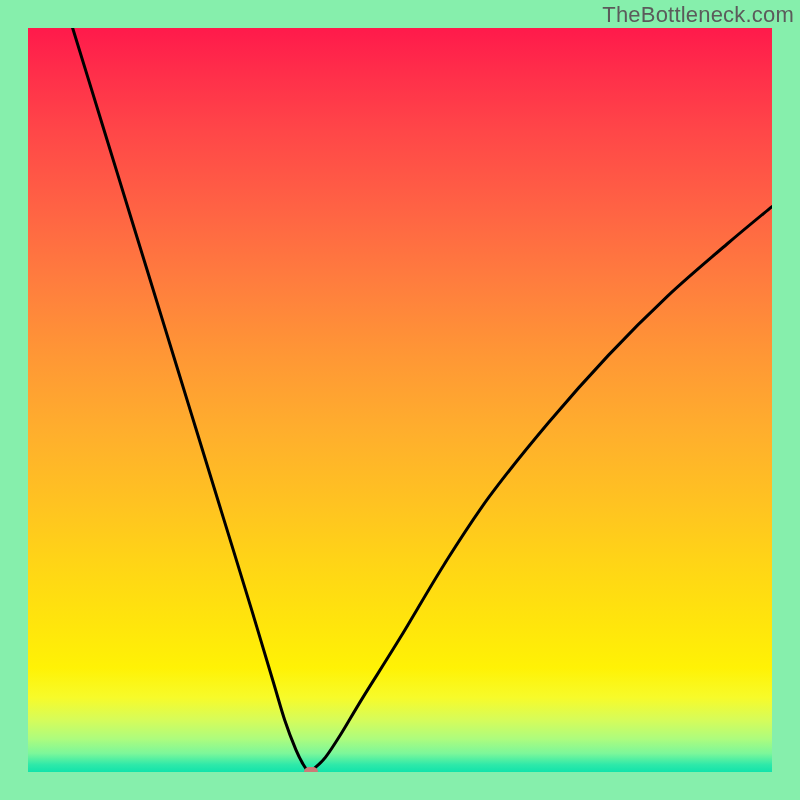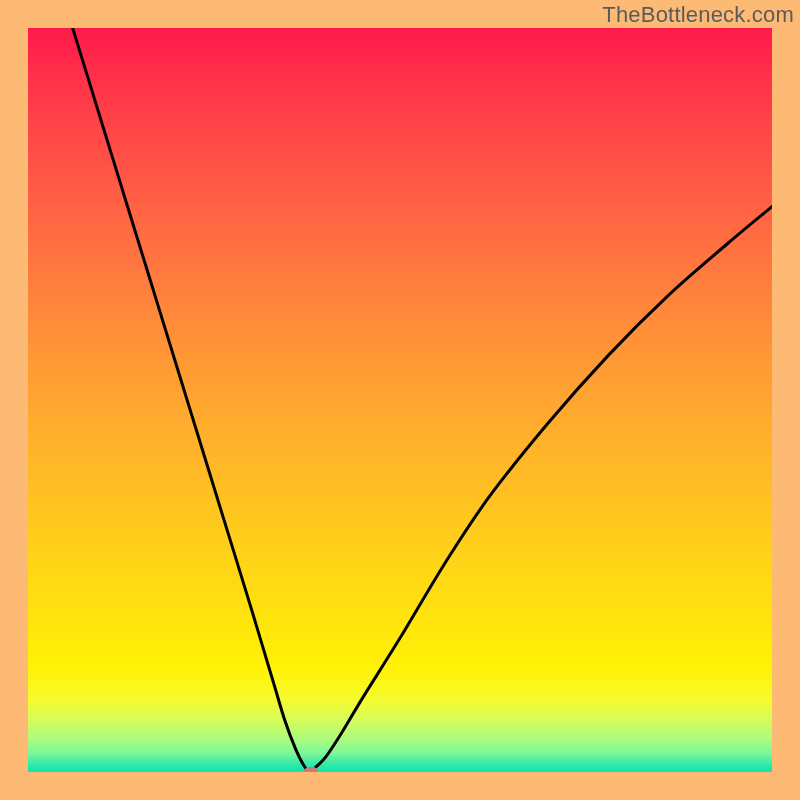--- a/index.html
+++ b/index.html
@@ -10,21 +10,21 @@
     background: #000;
     overflow: hidden;
     font-family: Arial, Helvetica, sans-serif;
   }
   .frame {
     position: absolute;
     top: 0;
     left: 0;
     width: 800px;
     height: 800px;
-    background: #fdba74;
+    background: #86efac;
   }
   .watermark {
     position: absolute;
     top: 2px;
     right: 6px;
     color: #5b5b5b;
     font-size: 22px;
     font-weight: 500;
     letter-spacing: 0.2px;
     z-index: 10;

